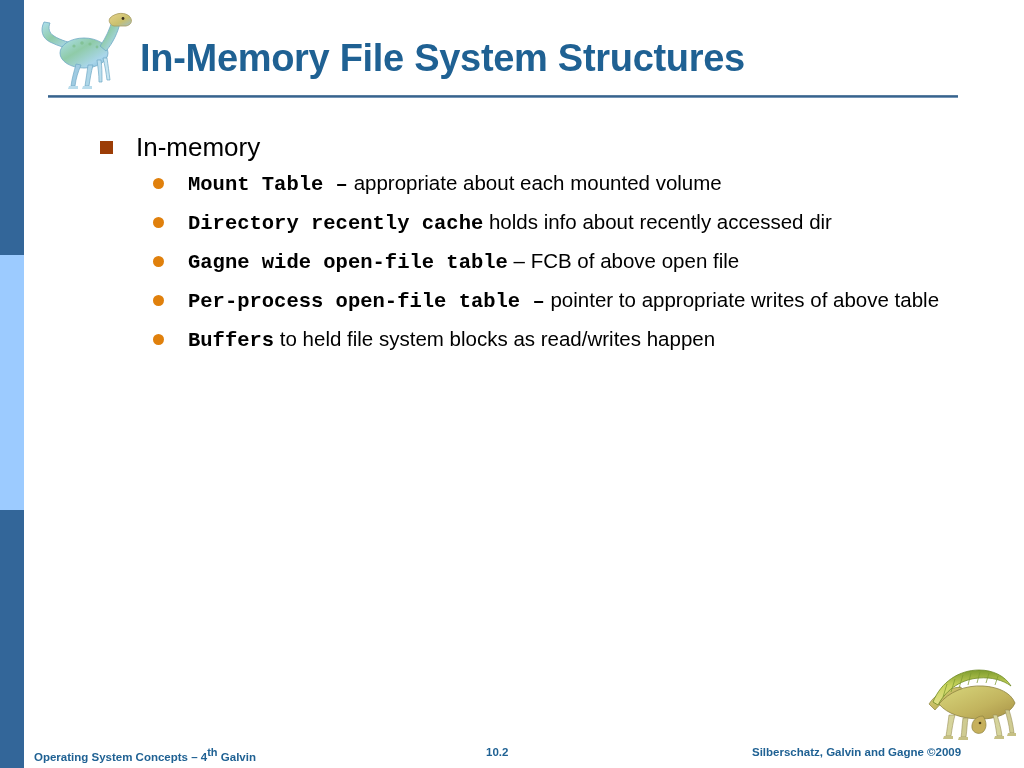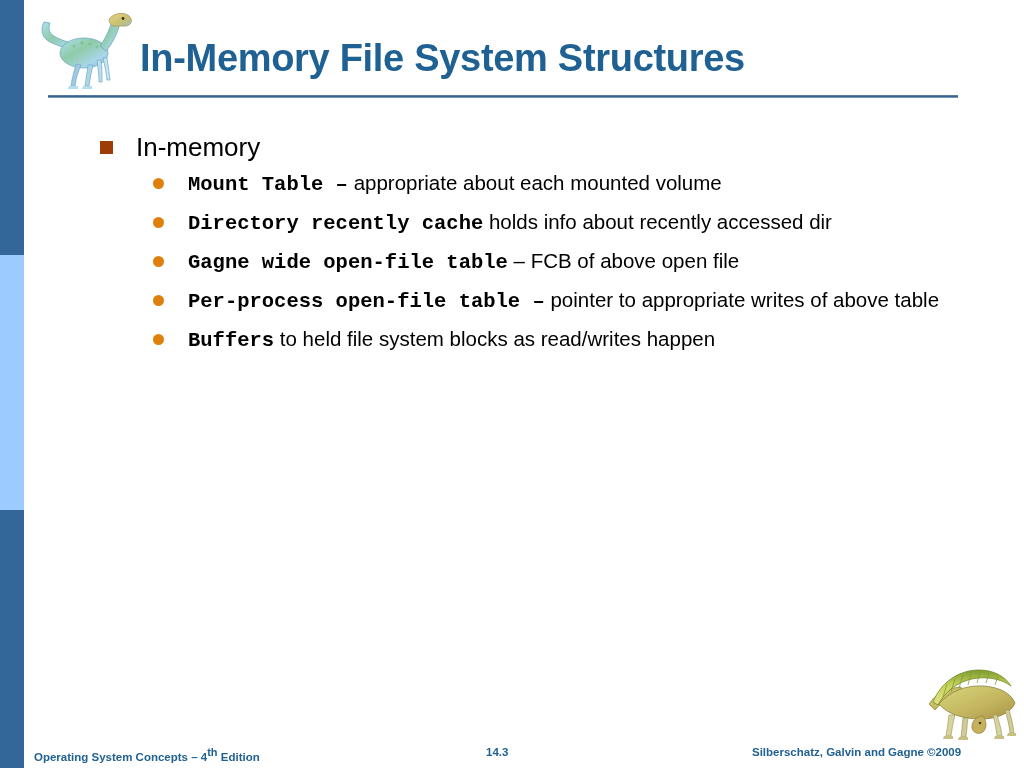--- a/index.html
+++ b/index.html
@@ -284,18 +284,18 @@
 
   <g fill="#C6C084">
     <path d="M19 76 L28 76 L28 79 L18 79 Z"></path>
     <path d="M34 77 L43 77 L43 80 L33 80 Z"></path>
     <path d="M70 76 L79 76 L79 79 L69 79 Z"></path>
     <path d="M83 73 L91 73 L91 76 L82 76 Z"></path>
   </g>
 </svg>
 
 <div class="footer">
-  <div class="footer-left"><span>Operating System Concepts – 4</span><span class="sup">th</span><span> Edition</span></div>
-
-  <div class="footer-center">14.3</div>
+  <div class="footer-left"><span>Operating System Concepts – 4</span><span class="sup">th</span><span> Galvin</span></div>
+
+  <div class="footer-center">10.2</div>
 
   <div class="footer-right">Silberschatz, Galvin and Gagne ©2009</div>
 </div>
 
 </body></html>

